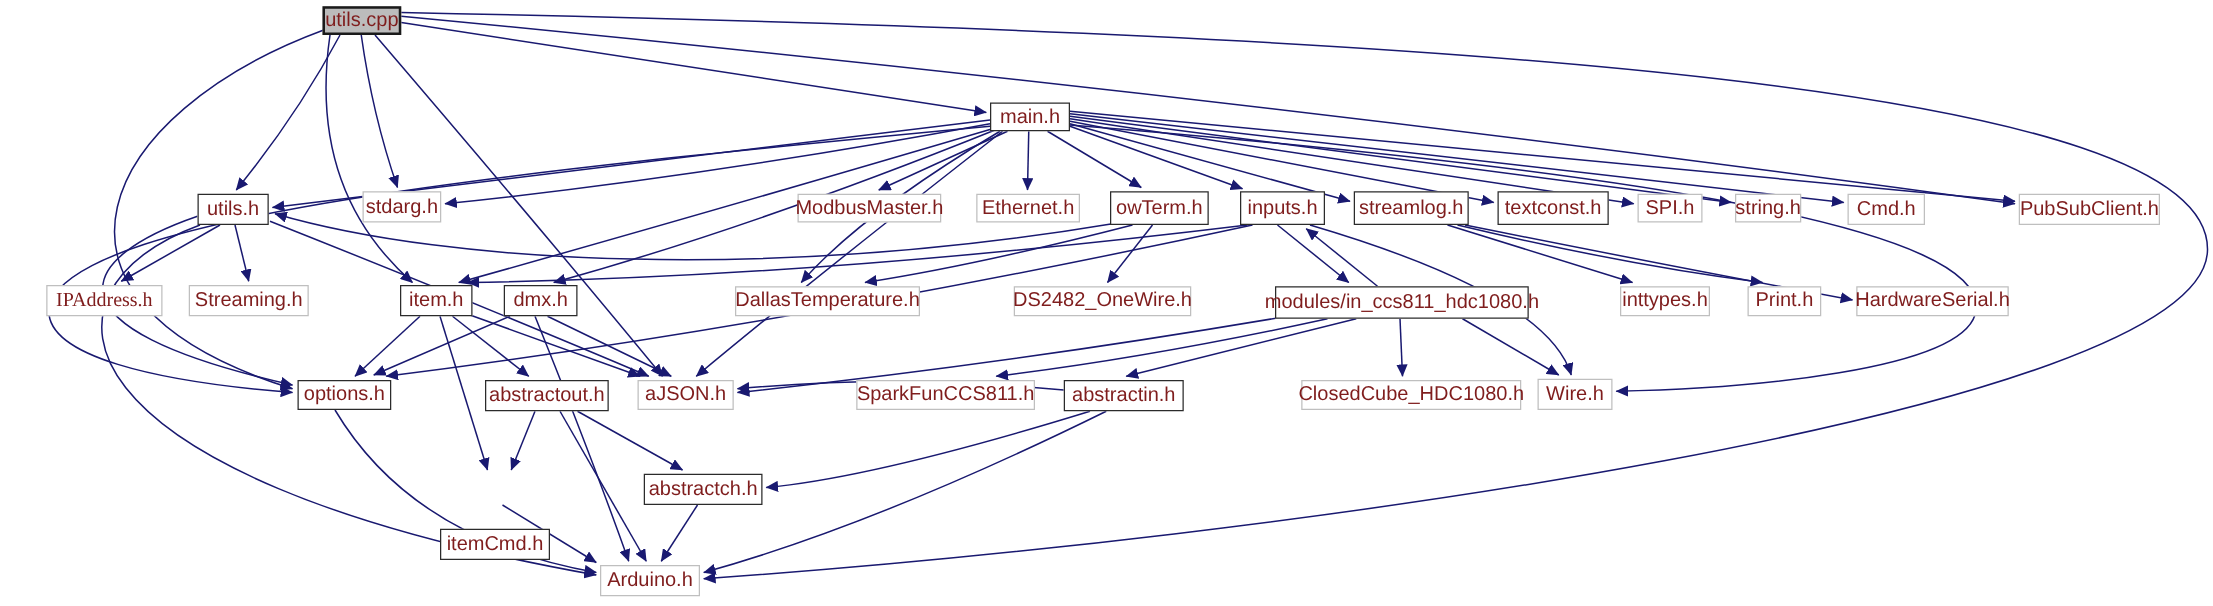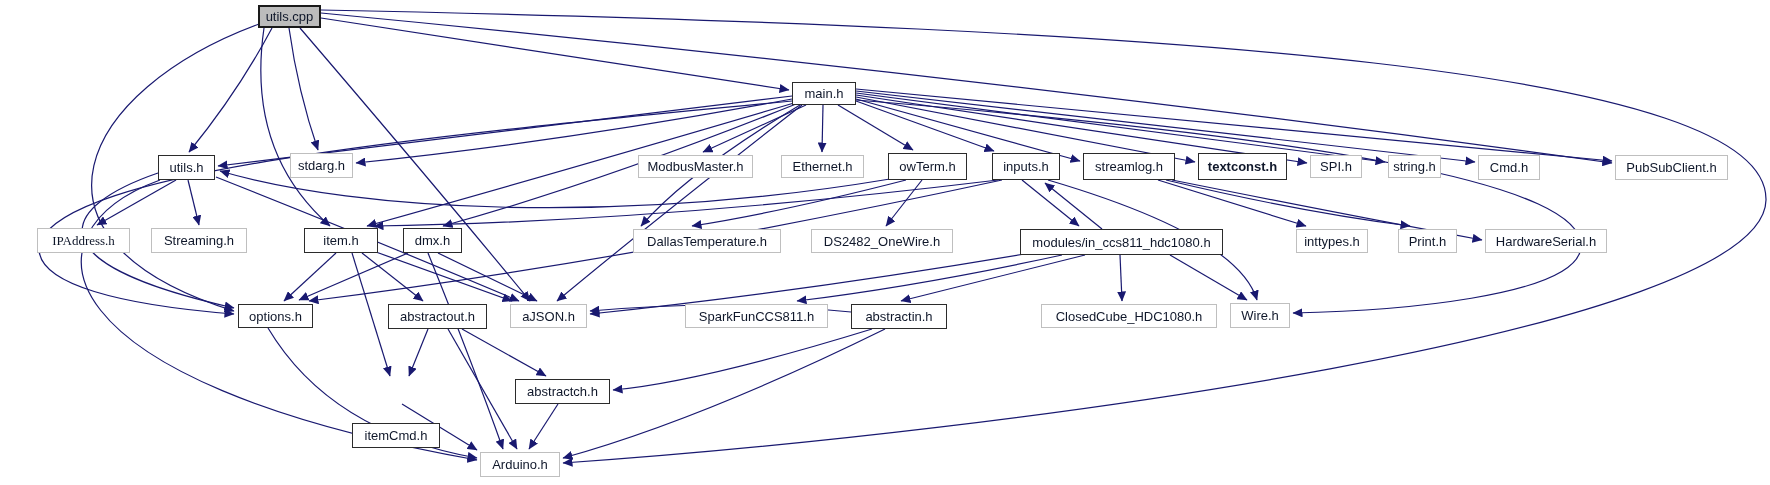--- a/index.html
+++ b/index.html
@@ -1,21 +1,21 @@
 <!DOCTYPE html>
 <html><head>
 <meta charset="utf-8">
 <style>
   html,body{margin:0;padding:0;background:#ffffff;}
   body{width:1770px;height:485px;position:relative;overflow:hidden;
        font-family:"Liberation Sans", sans-serif;}
   #graph{position:absolute;left:0;top:0;width:1770px;height:485px;}
   #edges{position:absolute;left:0;top:0;z-index:1;}
   .node{position:absolute;z-index:2;display:flex;align-items:center;justify-content:center;
-        background:#ffffff;border:1px solid #bfbfbf;font-size:13px;color:#0f172a;
+        background:#ffffff;border:1px solid #bfbfbf;font-size:16px;color:#7f1d1d;
         white-space:nowrap;box-sizing:border-box;cursor:default;}
   .node.internal{border:1px solid #2b2b2b;cursor:pointer;}
   .node.current{border:2px solid #1a1a1a;background:#bcbcbc;font-weight:normal;}
 </style>
 </head>
 <body>
 
 <div id="graph">
   <svg id="edges" width="1770" height="485" viewBox="0 0 1770 485">
       <defs>
@@ -89,30 +89,30 @@
     </svg>
 <div class="node current" style="left: 258px; top: 5px; width: 63px; height: 23px;">utils.cpp</div>
     <div class="node internal" style="left: 792px; top: 82px; width: 64px; height: 23px;">main.h</div>
     <div class="node internal" style="left: 158px; top: 155px; width: 57px; height: 25px;">utils.h</div>
     <div class="node external" style="left: 290px; top: 153px; width: 63px; height: 25px;">stdarg.h</div>
     <div class="node external" style="left: 638px; top: 155px; width: 115px; height: 23px;">ModbusMaster.h</div>
     <div class="node external" style="left: 781px; top: 155px; width: 83px; height: 23px;">Ethernet.h</div>
     <div class="node internal" style="left: 888px; top: 153px; width: 79px; height: 27px;">owTerm.h</div>
     <div class="node internal" style="left: 992px; top: 153px; width: 68px; height: 27px;">inputs.h</div>
     <div class="node internal" style="left: 1083px; top: 153px; width: 92px; height: 27px;">streamlog.h</div>
-    <div class="node internal" style="left: 1198px; top: 153px; width: 89px; height: 27px; font-weight: bold;">textconst.h</div>
+    <div class="node internal" style="left: 1198px; top: 153px; width: 89px; height: 27px;">textconst.h</div>
     <div class="node external" style="left: 1310px; top: 155px; width: 52px; height: 23px;">SPI.h</div>
     <div class="node external" style="left: 1388px; top: 155px; width: 53px; height: 23px;">string.h</div>
     <div class="node external" style="left: 1478px; top: 155px; width: 62px; height: 25px;">Cmd.h</div>
     <div class="node external" style="left: 1615px; top: 155px; width: 113px; height: 25px;">PubSubClient.h</div>
     <div class="node external" style="left: 37px; top: 228px; width: 93px; height: 25px; font-family: Liberation Serif, serif;">IPAddress.h</div>
     <div class="node external" style="left: 151px; top: 228px; width: 96px; height: 25px;">Streaming.h</div>
-    <div class="node internal" style="left: 304px; top: 228px; width: 74px; height: 25px;">item.h</div>
+    <div class="node internal" style="left: 320px; top: 228px; width: 58px; height: 25px;">item.h</div>
     <div class="node internal" style="left: 403px; top: 228px; width: 59px; height: 25px;">dmx.h</div>
-    <div class="node external" style="left: 588px; top: 229px; width: 148px; height: 24px; margin-left: 45px;">DallasTemperature.h</div>
+    <div class="node external" style="left: 588px; top: 229px; width: 148px; height: 24px;">DallasTemperature.h</div>
     <div class="node external" style="left: 811px; top: 229px; width: 142px; height: 24px;">DS2482_OneWire.h</div>
     <div class="node internal" style="left: 1020px; top: 229px; width: 203px; height: 26px;">modules/in_ccs811_hdc1080.h</div>
     <div class="node external" style="left: 1296px; top: 229px; width: 72px; height: 24px;">inttypes.h</div>
     <div class="node external" style="left: 1398px; top: 229px; width: 59px; height: 24px;">Print.h</div>
     <div class="node external" style="left: 1485px; top: 229px; width: 122px; height: 24px;">HardwareSerial.h</div>
     <div class="node internal" style="left: 238px; top: 304px; width: 75px; height: 24px;">options.h</div>
     <div class="node internal" style="left: 388px; top: 304px; width: 99px; height: 25px;">abstractout.h</div>
     <div class="node external" style="left: 510px; top: 304px; width: 77px; height: 24px;">aJSON.h</div>
     <div class="node external" style="left: 685px; top: 304px; width: 143px; height: 24px;">SparkFunCCS811.h</div>
     <div class="node internal" style="left: 851px; top: 304px; width: 96px; height: 25px;">abstractin.h</div>

